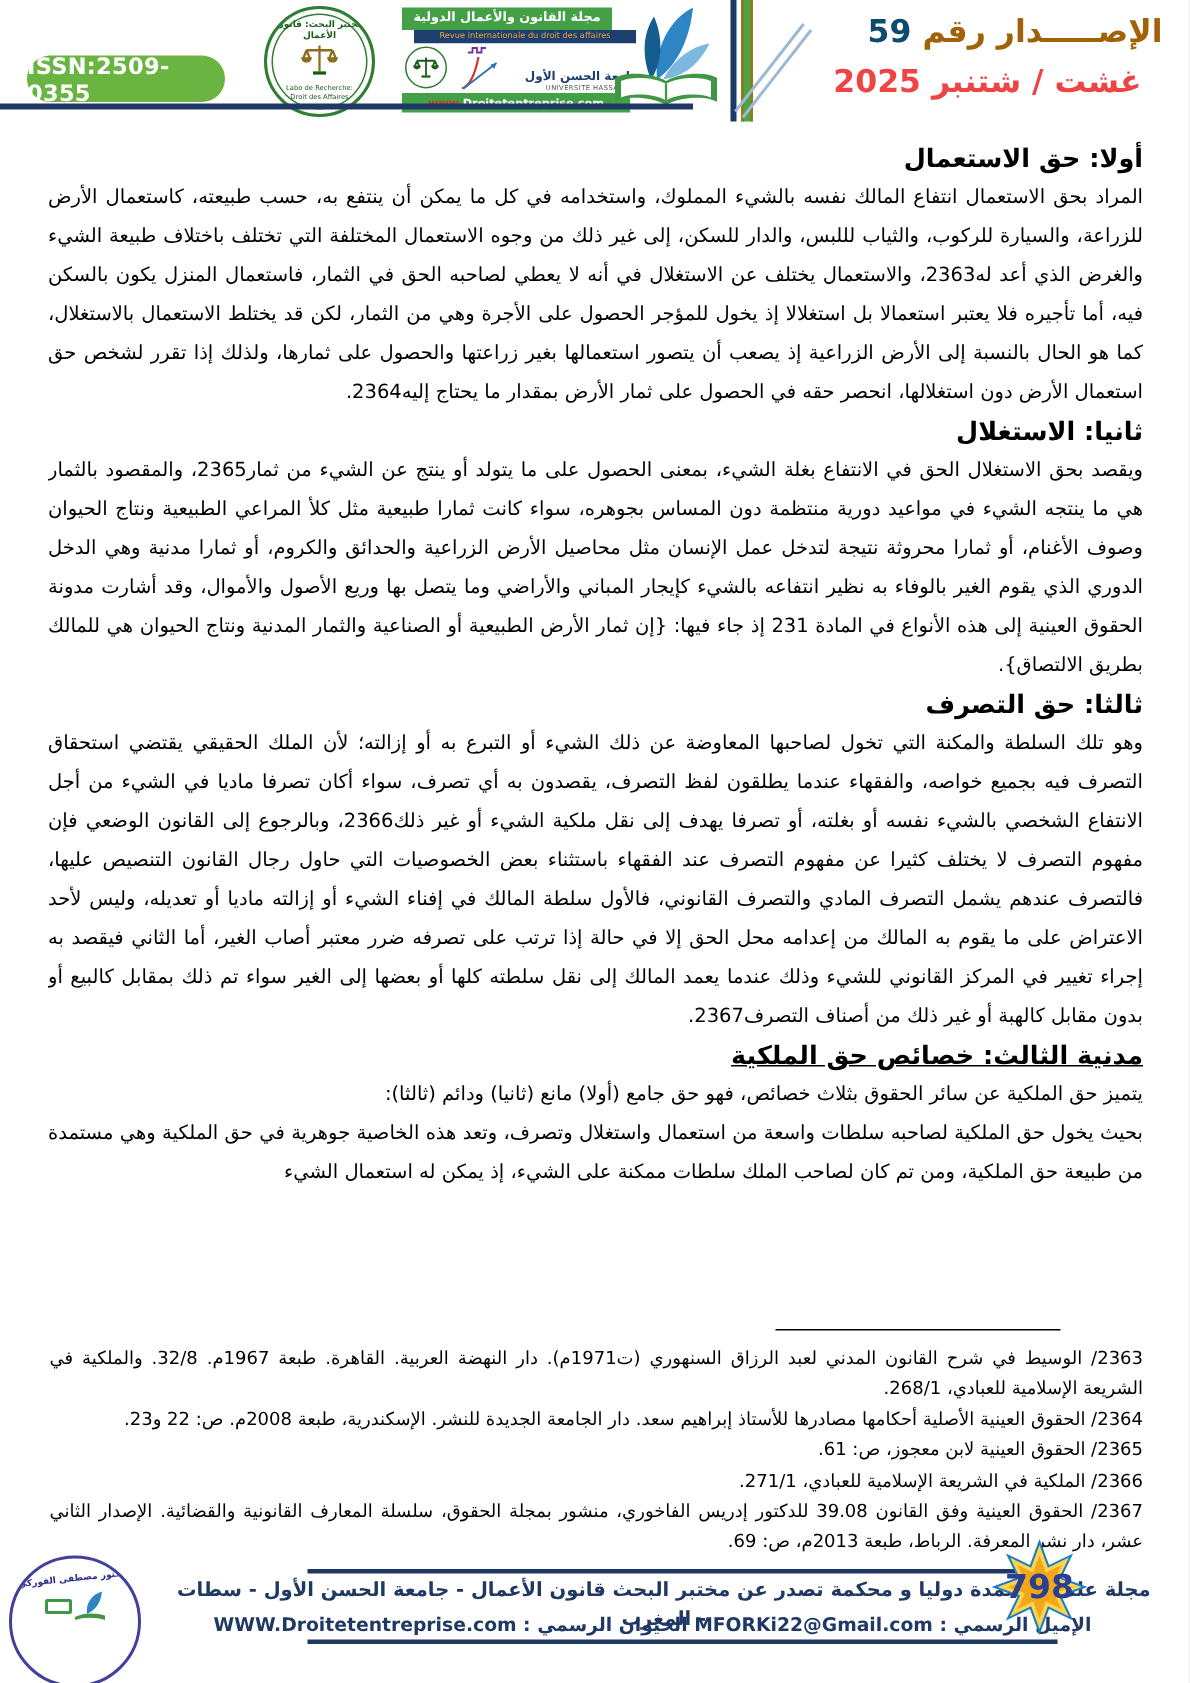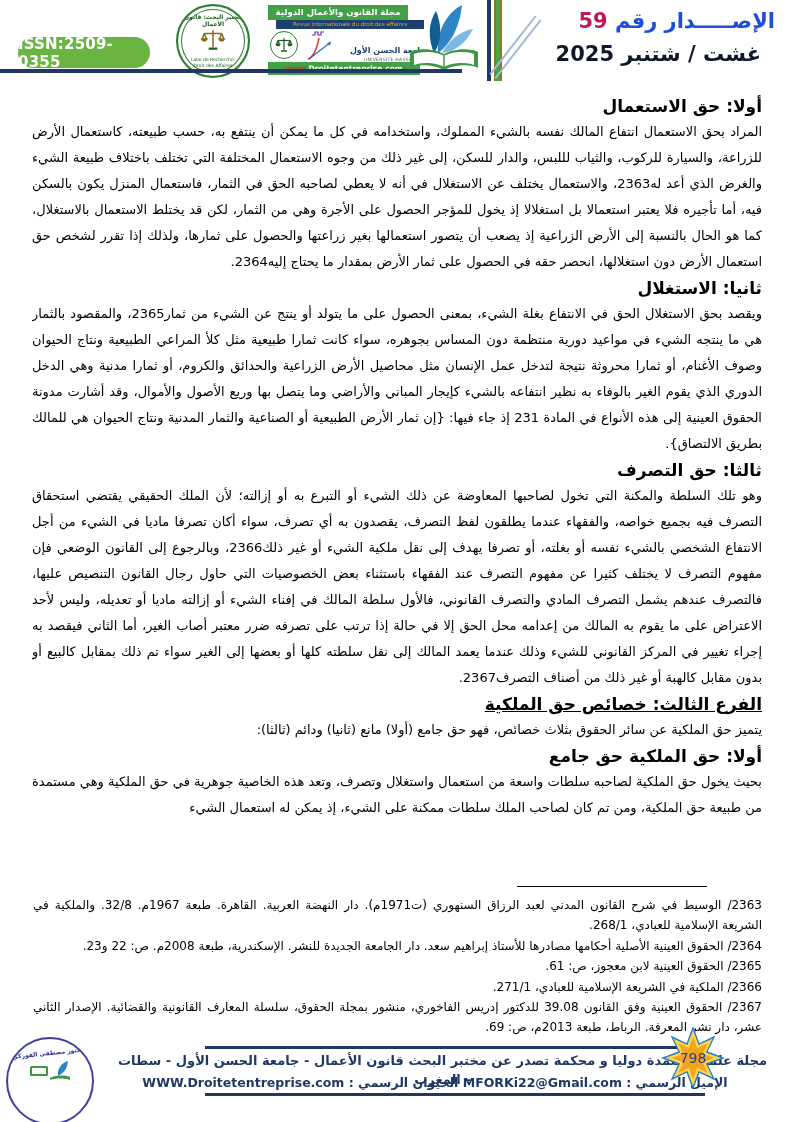--- a/index.html
+++ b/index.html
@@ -66,23 +66,23 @@
   .banner-bottom .www { color: #d93025; }
   .petals { position: absolute; right: -4px; top: -2px; }
   .book { position: absolute; right: -10px; top: 42px; }
 
   .header-rule { position: absolute; left: 0; top: 69px; width: 462px; height: 4px; background: #1f3864; }
   .vbar-navy  { position: absolute; left: 487px; top: 0; width: 4px; height: 81px; background: #1f3864; }
   .vbar-green { position: absolute; left: 494px; top: 0; width: 8px; height: 81px; background: #4aa546; border-left: 2px solid #8f7a1e; border-right: 2px solid #8f7a1e; }
 
   .issue-block { position: absolute; left: 505px; top: 4px; width: 278px; direction: rtl; text-align: right; }
   .issue-line1 { font-size: 21px; font-weight: bold; line-height: 34px; padding-right: 8px; }
-  .issue-label { color: #1d4ed8; }
-  .issue-number { color: #be185d; }
-  .issue-date { font-size: 21px; font-weight: bold; color: #0f172a; line-height: 32px; padding-right: 22px; }
+  .issue-label { color: #a16207; }
+  .issue-number { color: #0c4a6e; }
+  .issue-date { font-size: 21px; font-weight: bold; color: #ef4444; line-height: 32px; padding-right: 22px; }
   .slash-deco { position: absolute; width: 1.5px; height: 74px; background: #9fb8d4; transform: rotate(38deg); }
   .slash-1 { left: 512px; top: 8px; }
   .slash-2 { left: 517px; top: 12px; }
 
   
   .article {
     position: absolute; top: 93px; left: 32px; right: 31px; height: 791px;
     direction: rtl; text-align: justify; overflow: hidden;
   }
   .article h2 { font-size: 17px; font-weight: bold; line-height: 26px; }
@@ -116,21 +116,21 @@
   .star8 {
     position: absolute;
     clip-path: polygon(50% 0%, 60% 27%, 85% 15%, 73% 40%, 100% 50%, 73% 60%, 85% 85%, 60% 73%, 50% 100%, 40% 73%, 15% 85%, 27% 60%, 0% 50%, 27% 40%, 15% 15%, 40% 27%);
   }
   .badge-outer { left: 0; top: 0; width: 64px; height: 64px; background: #1d7dc4; }
   .badge-mid   { left: 4px; top: 4px; width: 56px; height: 56px; background: #ffd34d; }
   .badge-inner { left: 11px; top: 11px; width: 42px; height: 42px; background: #f2a71b; }
   .badge-num {
     position: absolute; left: 0; top: 0; width: 64px; height: 64px;
     display: flex; align-items: center; justify-content: center;
-    color: #2a3f8f; font-weight: normal; font-size: 14px;
+    color: #2a3f8f; font-weight: bold; font-size: 22px;
   }
 
   .stamp {
     position: absolute; left: 6px; top: 1037px; width: 88px; height: 88px;
     border-radius: 50%; border: 2.5px solid #41419b; background: #fff;
     overflow: hidden; text-align: center;
   }
   .stamp .stamp-arc { margin-top: 10px; font-size: 6px; color: #2b2b8c; font-weight: bold; direction: rtl; transform: rotate(-6deg); }
   .stamp .stamp-core { margin-top: 4px; display: inline-block; }
 </style>
@@ -219,24 +219,23 @@
   <div class="article">
     <h2>أولا: حق الاستعمال</h2>
     <p>المراد بحق الاستعمال انتفاع المالك نفسه بالشيء المملوك، واستخدامه في كل ما يمكن أن ينتفع به، حسب طبيعته، كاستعمال الأرض للزراعة، والسيارة للركوب، والثياب لللبس، والدار للسكن، إلى غير ذلك من وجوه الاستعمال المختلفة التي تختلف باختلاف طبيعة الشيء والغرض الذي أعد له2363، والاستعمال يختلف عن الاستغلال في أنه لا يعطي لصاحبه الحق في الثمار، فاستعمال المنزل يكون بالسكن فيه، أما تأجيره فلا يعتبر استعمالا بل استغلالا إذ يخول للمؤجر الحصول على الأجرة وهي من الثمار، لكن قد يختلط الاستعمال بالاستغلال، كما هو الحال بالنسبة إلى الأرض الزراعية إذ يصعب أن يتصور استعمالها بغير زراعتها والحصول على ثمارها، ولذلك إذا تقرر لشخص حق استعمال الأرض دون استغلالها، انحصر حقه في الحصول على ثمار الأرض بمقدار ما يحتاج إليه2364.</p>
 
     <h2>ثانيا: الاستغلال</h2>
     <p>ويقصد بحق الاستغلال الحق في الانتفاع بغلة الشيء، بمعنى الحصول على ما يتولد أو ينتج عن الشيء من ثمار2365، والمقصود بالثمار هي ما ينتجه الشيء في مواعيد دورية منتظمة دون المساس بجوهره، سواء كانت ثمارا طبيعية مثل كلأ المراعي الطبيعية ونتاج الحيوان وصوف الأغنام، أو ثمارا محروثة نتيجة لتدخل عمل الإنسان مثل محاصيل الأرض الزراعية والحدائق والكروم، أو ثمارا مدنية وهي الدخل الدوري الذي يقوم الغير بالوفاء به نظير انتفاعه بالشيء كإيجار المباني والأراضي وما يتصل بها وريع الأصول والأموال، وقد أشارت مدونة الحقوق العينية إلى هذه الأنواع في المادة 231 إذ جاء فيها: {إن ثمار الأرض الطبيعية أو الصناعية والثمار المدنية ونتاج الحيوان هي للمالك بطريق الالتصاق}.</p>
 
     <h2>ثالثا: حق التصرف</h2>
     <p>وهو تلك السلطة والمكنة التي تخول لصاحبها المعاوضة عن ذلك الشيء أو التبرع به أو إزالته؛ لأن الملك الحقيقي يقتضي استحقاق التصرف فيه بجميع خواصه، والفقهاء عندما يطلقون لفظ التصرف، يقصدون به أي تصرف، سواء أكان تصرفا ماديا في الشيء من أجل الانتفاع الشخصي بالشيء نفسه أو بغلته، أو تصرفا يهدف إلى نقل ملكية الشيء أو غير ذلك2366، وبالرجوع إلى القانون الوضعي فإن مفهوم التصرف لا يختلف كثيرا عن مفهوم التصرف عند الفقهاء باستثناء بعض الخصوصيات التي حاول رجال القانون التنصيص عليها، فالتصرف عندهم يشمل التصرف المادي والتصرف القانوني، فالأول سلطة المالك في إفناء الشيء أو إزالته ماديا أو تعديله، وليس لأحد الاعتراض على ما يقوم به المالك من إعدامه محل الحق إلا في حالة إذا ترتب على تصرفه ضرر معتبر أصاب الغير، أما الثاني فيقصد به إجراء تغيير في المركز القانوني للشيء وذلك عندما يعمد المالك إلى نقل سلطته كلها أو بعضها إلى الغير سواء تم ذلك بمقابل كالبيع أو بدون مقابل كالهبة أو غير ذلك من أصناف التصرف2367.</p>
 
-    <h2 class="underlined">الفرع الثالث: خصائص حق الملكية</h2>
+    <h2 class="underlined">مدنية الثالث: خصائص حق الملكية</h2>
     <p>يتميز حق الملكية عن سائر الحقوق بثلاث خصائص، فهو حق جامع (أولا) مانع (ثانيا) ودائم (ثالثا):</p>
 
-    <h2>أولا: حق الملكية حق جامع</h2>
     <p>بحيث يخول حق الملكية لصاحبه سلطات واسعة من استعمال واستغلال وتصرف، وتعد هذه الخاصية جوهرية في حق الملكية وهي مستمدة من طبيعة حق الملكية، ومن تم كان لصاحب الملك سلطات ممكنة على الشيء، إذ يمكن له استعمال الشيء</p>
   </div>
 
   <div class="fn-sep"></div>
   <div class="footnotes">
     <p>2363/ الوسيط في شرح القانون المدني لعبد الرزاق السنهوري (ت1971م). دار النهضة العربية. القاهرة. طبعة 1967م. 32/8. والملكية في الشريعة الإسلامية للعبادي، 268/1.</p>
     <p>2364/ الحقوق العينية الأصلية أحكامها مصادرها للأستاذ إبراهيم سعد. دار الجامعة الجديدة للنشر. الإسكندرية، طبعة 2008م. ص: 22 و23.</p>
     <p>2365/ الحقوق العينية لابن معجوز، ص: 61.</p>
     <p>2366/ الملكية في الشريعة الإسلامية للعبادي، 271/1.</p>
     <p>2367/ الحقوق العينية وفق القانون 39.08 للدكتور إدريس الفاخوري، منشور بمجلة الحقوق، سلسلة المعارف القانونية والقضائية. الإصدار الثاني عشر، دار نشر المعرفة. الرباط، طبعة 2013م، ص: 69.</p>

